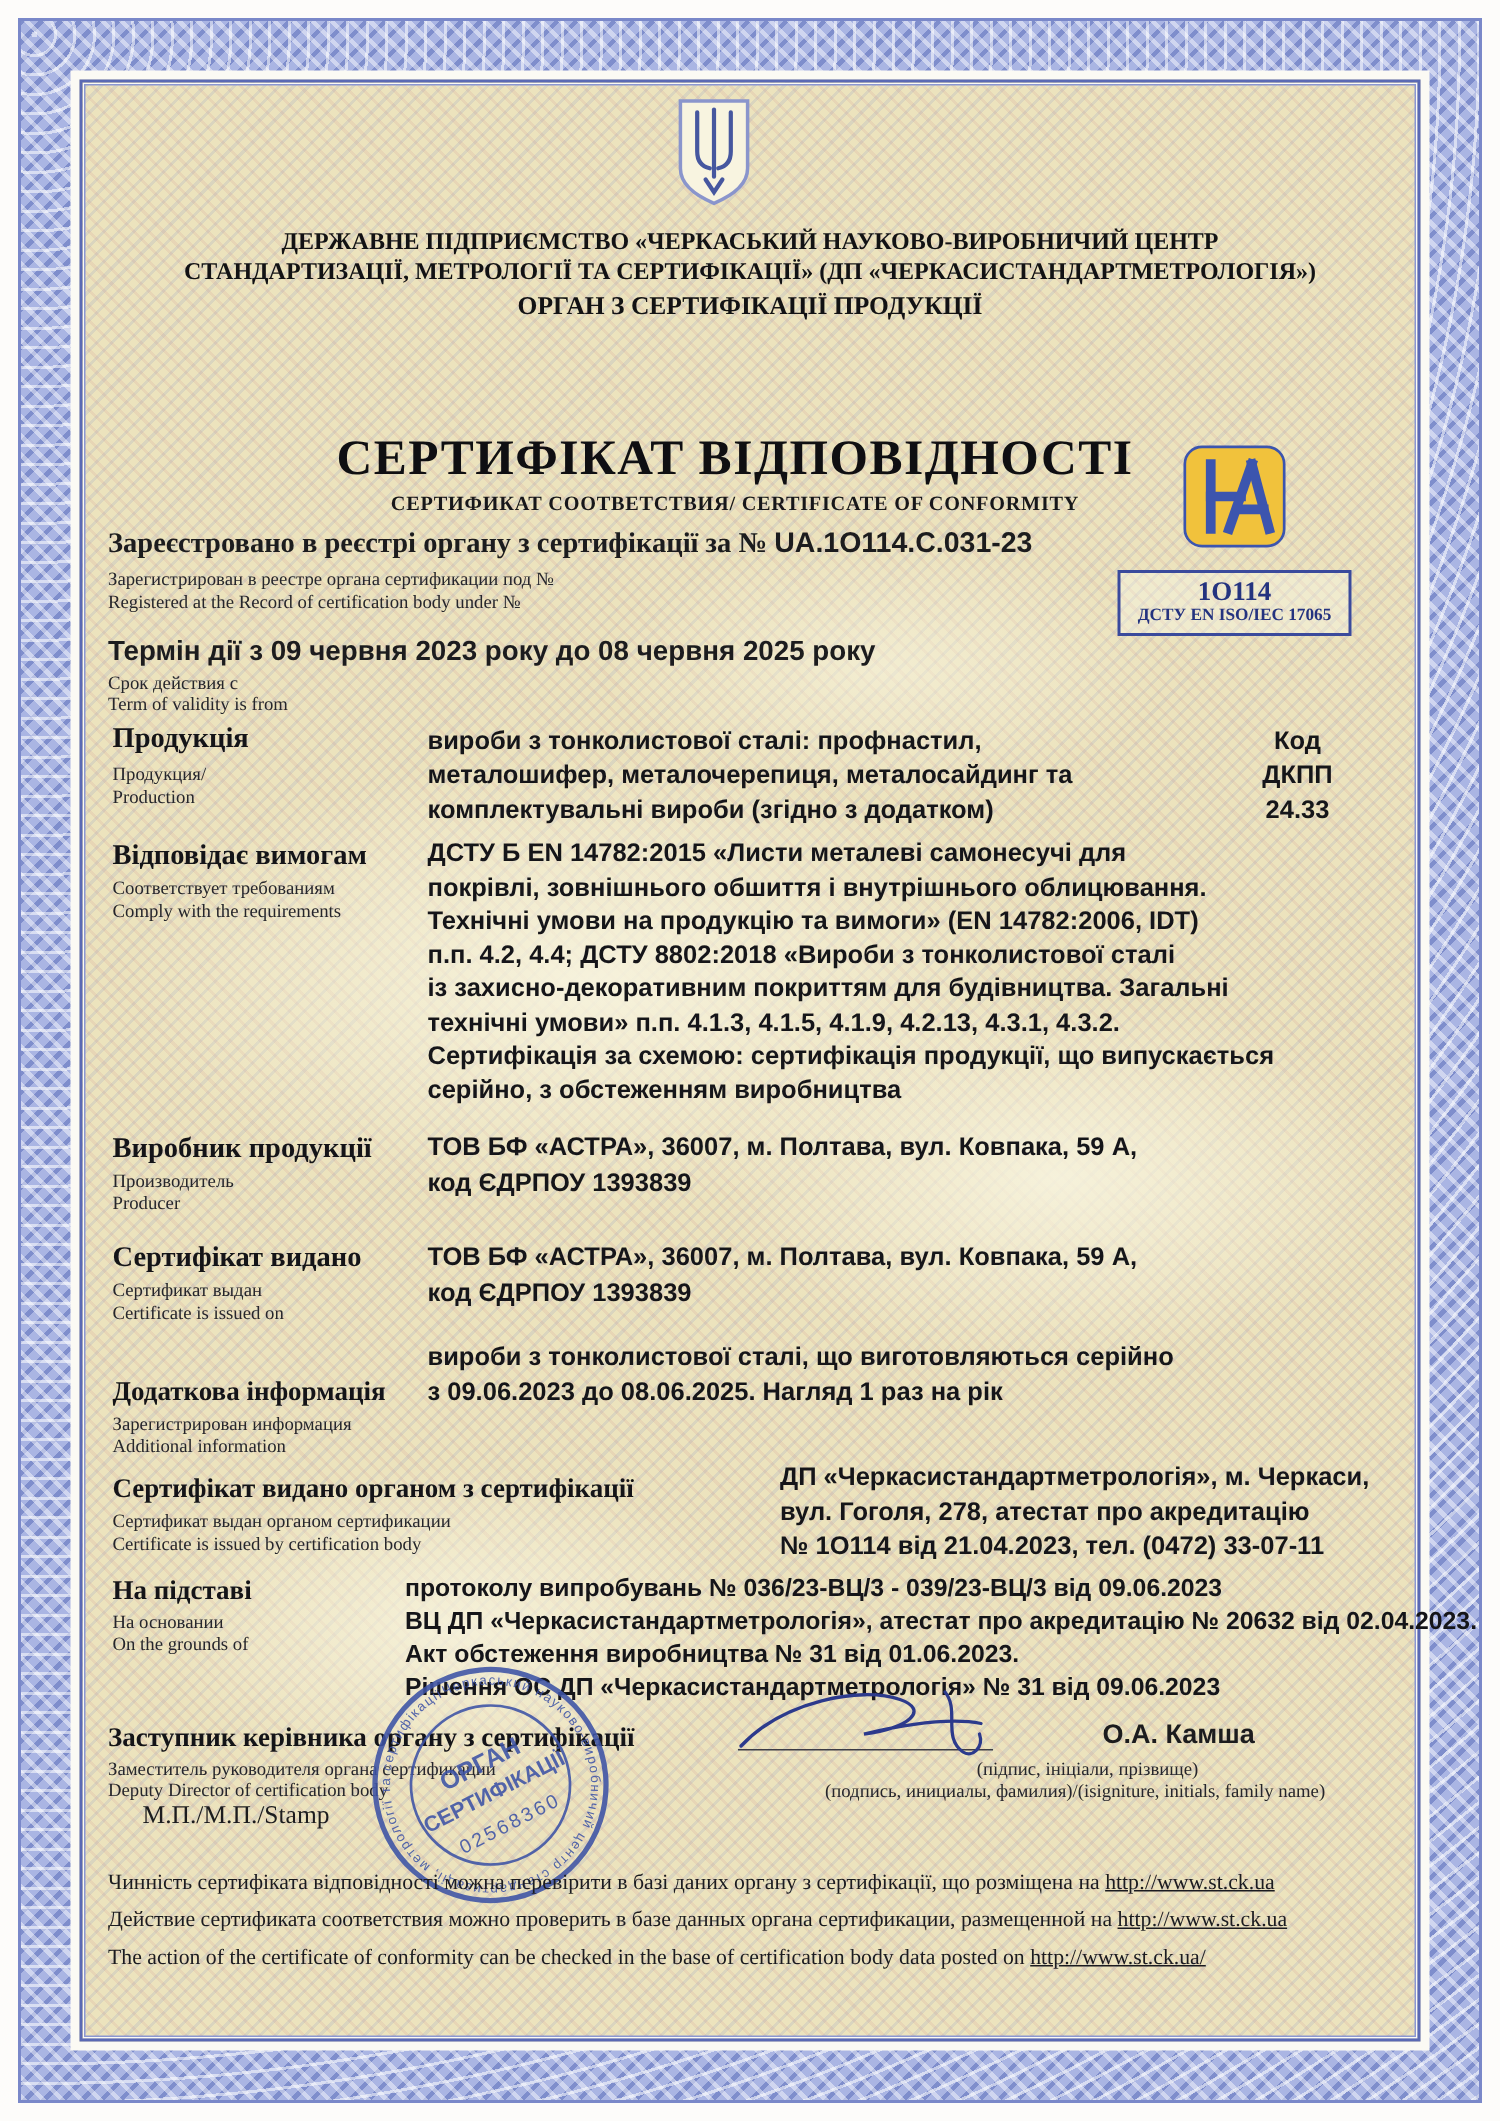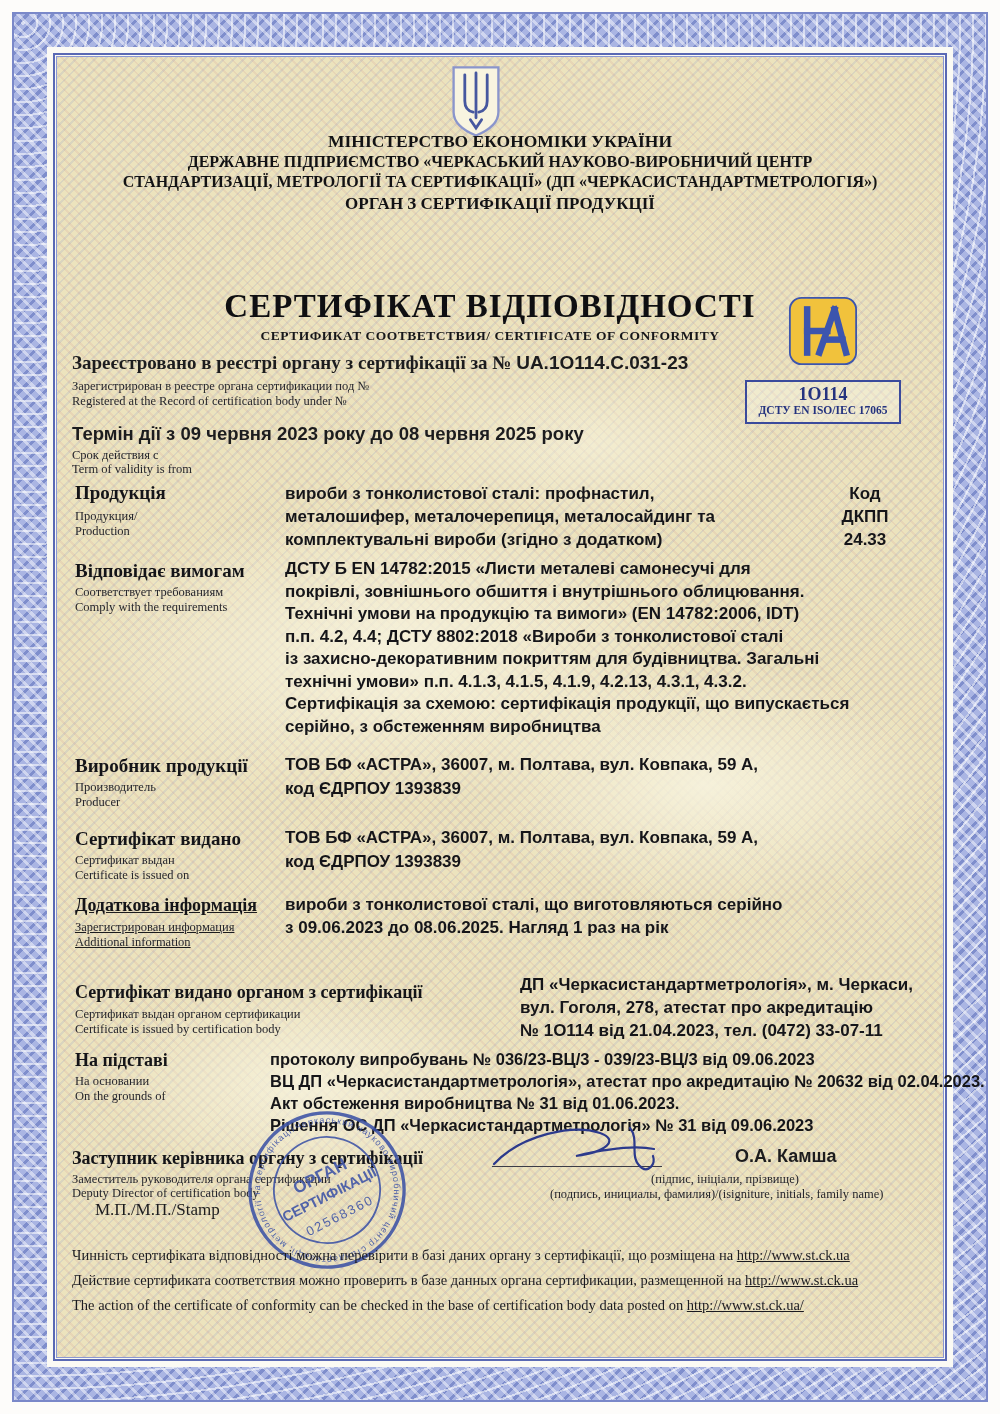--- a/index.html
+++ b/index.html
@@ -48,21 +48,20 @@
   <svg class="abs" style="left:448px;top:62px;width:56px;height:78px;" viewBox="0 0 60 80">
     <path d="M6,4 H54 V52 Q54,67 30,77 Q6,67 6,52 Z" fill="#f8f4e0" stroke="#8a95cc" stroke-width="2.5"></path>
     <g stroke="#46579f" stroke-width="3" fill="none" stroke-linecap="round">
       <path d="M30,10 V58"></path>
       <path d="M18,12 V40 Q18,50 27,52"></path>
       <path d="M42,12 V40 Q42,50 33,52"></path>
       <path d="M24,60 L30,69 L36,60"></path>
     </g>
   </svg>
 
-  <div class="abs hdr" style="top:131px;font-size:17.5px;">МІНІСТЕРСТВО ЕКОНОМІКИ УКРАЇНИ</div>
   <div class="abs hdr" style="top:153px;font-size:16px;">ДЕРЖАВНЕ ПІДПРИЄМСТВО «ЧЕРКАСЬКИЙ НАУКОВО-ВИРОБНИЧИЙ ЦЕНТР</div>
   <div class="abs hdr" style="top:173px;font-size:16px;">СТАНДАРТИЗАЦІЇ, МЕТРОЛОГІЇ ТА СЕРТИФІКАЦІЇ» (ДП «ЧЕРКАСИСТАНДАРТМЕТРОЛОГІЯ»)</div>
   <div class="abs hdr" style="top:194px;font-size:17px;">ОРГАН З СЕРТИФІКАЦІЇ ПРОДУКЦІЇ</div>
 
   <div class="abs title-main" style="left:130px;top:288px;width:720px;text-align:center;">СЕРТИФІКАТ ВІДПОВІДНОСТІ</div>
   <div class="abs title-sub" style="left:130px;top:328px;width:720px;text-align:center;">СЕРТИФИКАТ СООТВЕТСТВИЯ/ CERTIFICATE OF CONFORMITY</div>
 
   <svg class="abs" style="left:787px;top:293px;width:72px;height:76px;" viewBox="0 0 100 100">
     <rect x="4" y="4" width="92" height="92" rx="16" fill="#f1c23c" stroke="#3c55ae" stroke-width="2.5"></rect>
     <g stroke="#3c55ae" stroke-width="9" fill="none" stroke-linecap="square">
@@ -133,21 +132,21 @@
   <div class="abs" style="left:75px;top:828px;width:210px;">
     <div class="lbl-main">Сертифікат видано</div>
     <div class="lbl-sub" style="margin-top:4px;">Сертификат выдан</div>
     <div class="lbl-sub">Certificate is issued on</div>
   </div>
   <div class="abs val" style="left:285px;top:826px;width:540px;line-height:24px;">
     <div class="nowrap">ТОВ БФ «АСТРА», 36007, м. Полтава, вул. Ковпака, 59 А,</div>
     <div class="nowrap">код ЄДРПОУ 1393839</div>
   </div>
 
-  <div class="abs" style="left:75px;top:895px;width:220px;text-decoration:underline;">
+  <div class="abs" style="left:75px;top:917px;width:220px;">
     <div class="lbl-main" style="font-size:18px;">Додаткова інформація</div>
     <div class="lbl-sub" style="margin-top:4px;">Зарегистрирован информация</div>
     <div class="lbl-sub">Additional information</div>
   </div>
   <div class="abs val" style="left:285px;top:893px;width:560px;line-height:23px;">
     <div class="nowrap">вироби з тонколистової сталі, що виготовляються серійно</div>
     <div class="nowrap">з 09.06.2023 до 08.06.2025. Нагляд 1 раз на рік</div>
   </div>
 
   <div class="abs" style="left:75px;top:982px;width:430px;">

